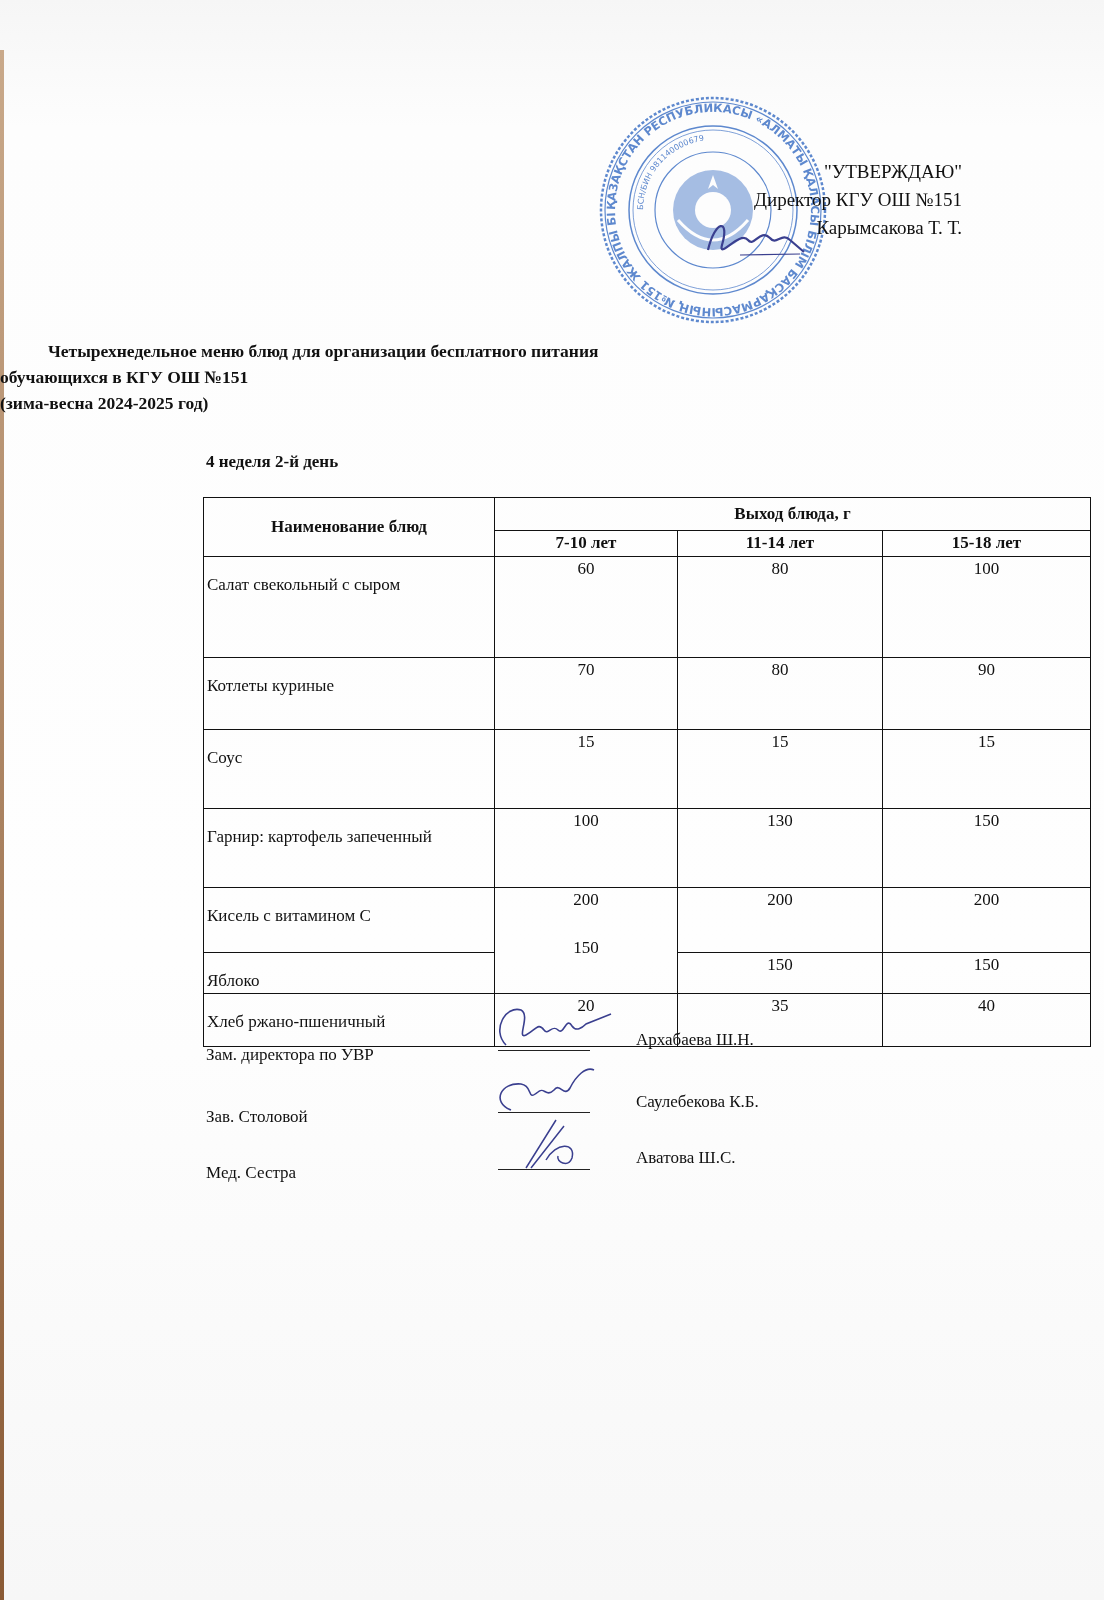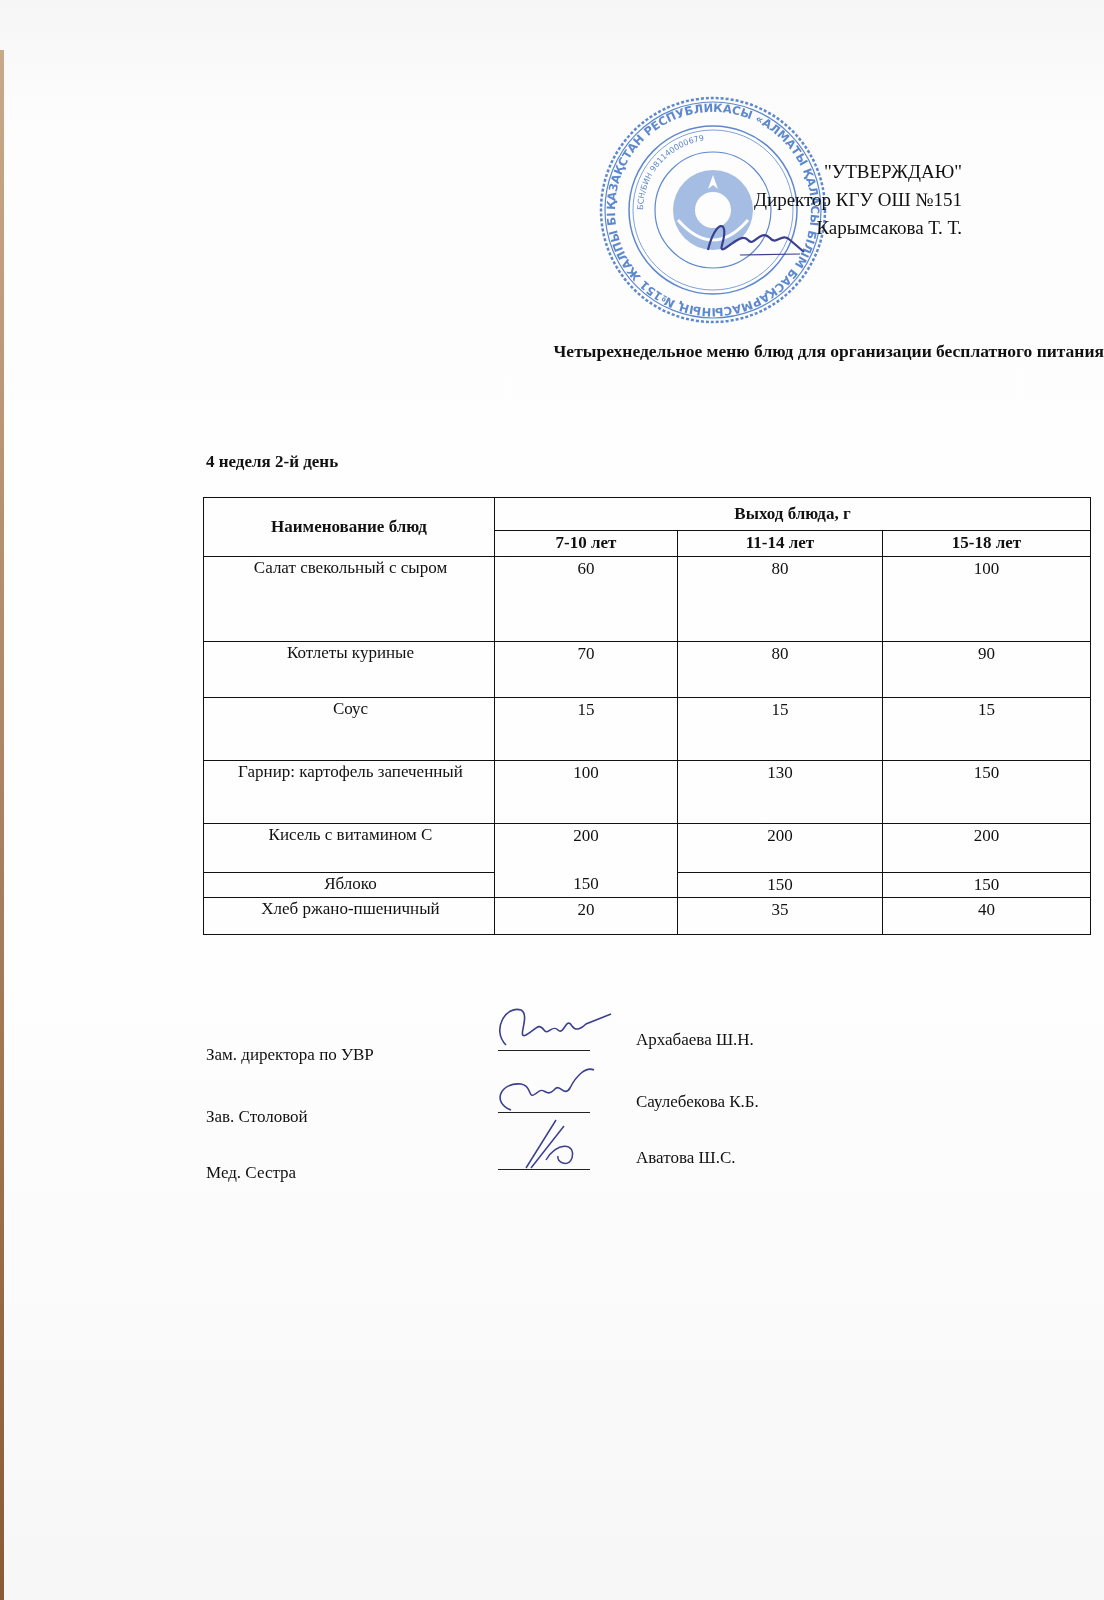--- a/index.html
+++ b/index.html
@@ -4,31 +4,31 @@
 <style>
   html,body{margin:0;padding:0;}
   body{width:1104px;height:1600px;background:#fdfdfd;position:relative;overflow:hidden;
        font-family:"Liberation Serif","DejaVu Serif",serif;color:#111;}
   .edge{position:absolute;left:0;top:50px;width:4px;height:1550px;background:linear-gradient(#c9a98a,#8a5a35);}
   .paper-shade{position:absolute;inset:0;background:linear-gradient(180deg,#f6f6f6 0,#fdfdfd 8%,#fefefe 60%,#f7f7f7 100%);}
   .stamp{position:absolute;left:598px;top:95px;width:230px;height:230px;opacity:.82;}
   .approve{position:absolute;right:142px;top:158px;text-align:right;font-size:19px;line-height:28px;}
   .approve div{white-space:nowrap;}
   .dir-sig{position:absolute;left:700px;top:210px;width:110px;height:60px;}
-  .title{position:absolute;left:0;width:1104px;top:338px;text-align:right;font-weight:bold;font-size:17.5px;line-height:26px;}
+  .title{position:absolute;left:0;width:1104px;top:338px;text-align:left;font-weight:bold;font-size:17.5px;line-height:26px;}
   .title div{white-space:nowrap;}
   .title .l1{padding-left:48px;}
   .day{position:absolute;left:206px;top:452px;font-weight:bold;font-size:17px;}
   table{position:absolute;left:203px;top:497px;border-collapse:collapse;width:888px;font-size:17px;}
   td,th{border:1.6px solid #111;padding:0;}
   th{font-weight:bold;text-align:center;}
   .h-name{width:290px;height:58px;}
   .h-top{height:30px;margin-left:18px;}
   .h-age{height:24px;}
-  .c-name{text-align:center;vertical-align:top;padding-left:3px;padding-top:1px;}
+  .c-name{text-align:left;vertical-align:top;padding-left:3px;padding-top:18px;}
   .c-val{text-align:center;vertical-align:top;padding-top:2px;}
   .r-tall td{height:82px;}
   .r-mid td{height:53px;}
   .r-short td{height:60px;}
   .r-garnish td{height:60px;}
   .r-kissel td{height:46px;}
   .r-apple td{height:22px;}
   .r-bread td{height:34px;}
   .merged{vertical-align:top;text-align:center;padding-top:2px;position:relative;}
   .merged .second{position:absolute;left:0;right:0;top:50px;text-align:center;}
@@ -77,20 +77,22 @@
   <div>Карымсакова Т. Т.</div>
 </div>
 
 <svg class="dir-sig" viewBox="0 0 110 60">
   <path d="M8 40 C15 10, 30 8, 22 35 C18 50, 40 20, 48 30 C54 38, 60 18, 70 28 C76 36, 82 22, 90 30 L104 42" fill="none" stroke="#3a3f8f" stroke-width="2.2"></path>
   <path d="M40 45 L100 44" stroke="#3a3f8f" stroke-width="1.2"></path>
 </svg>
 
 <div class="title">
   <div class="l1">Четырехнедельное меню блюд для организации бесплатного питания</div>
+  <div>обучающихся в КГУ ОШ №151</div>
+  <div>(зима-весна 2024-2025 год)</div>
 </div>
 
 <div class="day">4 неделя 2-й день</div>
 
 <table>
   <tbody>
       <tr>
     <th class="h-name" rowspan="2">Наименование блюд</th>
     <th class="h-top" colspan="3">Выход блюда, г</th>
   </tr>

